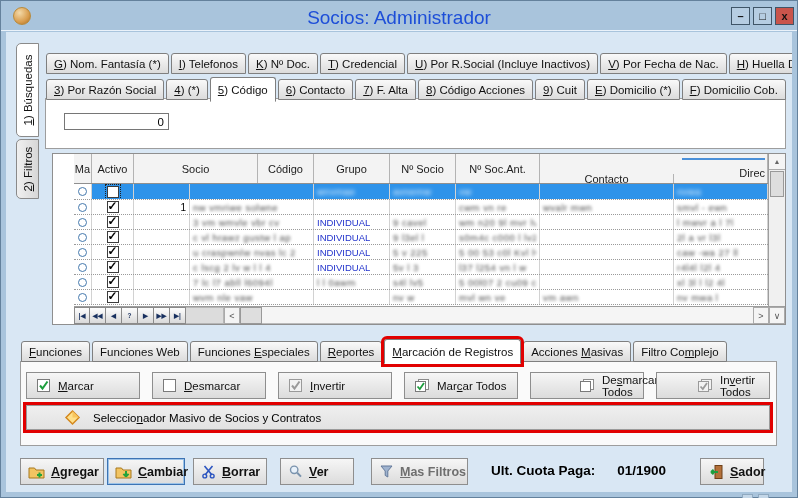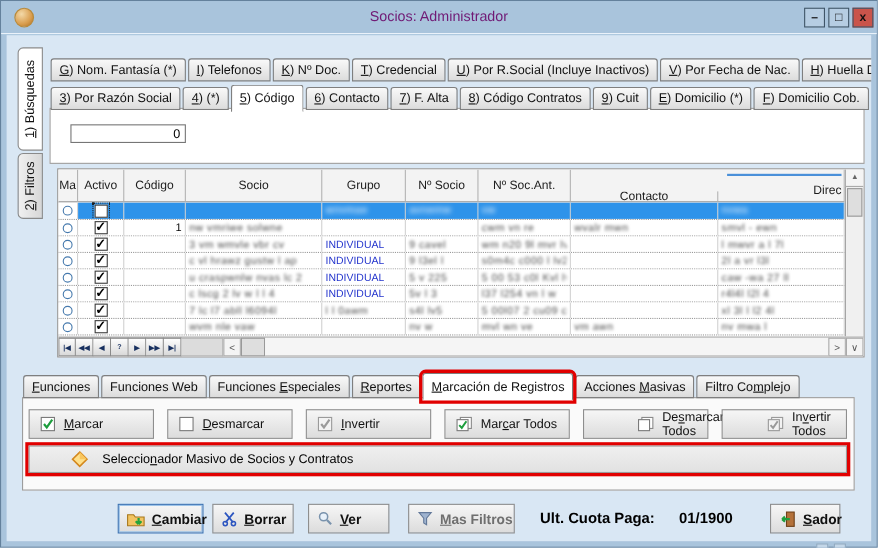--- a/index.html
+++ b/index.html
@@ -1,21 +1,21 @@
 <!DOCTYPE html>
 <html><head>
 <meta charset="utf-8">
 <style>
   html,body{margin:0;padding:0;background:#fff;font-family:"Liberation Sans",sans-serif;}
   *{box-sizing:border-box;}
   .window{position:relative;width:798px;height:498px;border:1px solid #64819c;background:#a9c4dc;}
   .titlebar{position:absolute;top:0;left:0;right:0;height:30px;background:#a9c4dc;border-bottom:1px solid #eaf2fa;}
   .app-icon{position:absolute;left:12px;top:6px;width:18px;height:18px;border-radius:50%;
             background:radial-gradient(circle at 35% 30%,#f3d9a8,#d99d4e 60%,#a86a20);border:1px solid #b98a3a;}
-  .title{position:absolute;left:0;right:0;top:6px;text-align:center;font-size:13px;color:#701a75;}
+  .title{position:absolute;left:0;right:0;top:6px;text-align:center;font-size:19px;color:#1d4ed8;}
   .winbtns{position:absolute;right:3px;top:6px;display:flex;gap:3px;}
   .wbtn{width:19px;height:18px;border:1px solid #3f5568;background:#b6cde2;display:flex;align-items:center;justify-content:center;
         font-size:11px;font-weight:bold;color:#101010;cursor:default;}
   .wbtn.close{background:#c9544b;}
   .client{position:absolute;left:5px;right:5px;top:31px;bottom:5px;background:#d9e7f4;overflow:hidden;}
 
   
   .vtab{position:absolute;left:10px;width:23px;border:1px solid #8a8a8a;border-radius:5px 0 0 5px;
         background:linear-gradient(90deg,#f0f0f0,#d7d7d7);cursor:default;}
   .vtab.active{background:#fff;z-index:2;}
@@ -31,21 +31,21 @@
   .tab.active{background:#fff;height:25px;margin-bottom:-2px;border-bottom:1px solid #fff;z-index:4;}
   .tab.annotated{outline:3px solid #e10000;outline-offset:0;z-index:5;}
   .k{text-decoration:underline;}
 
   .panel{position:absolute;background:#fff;border:1px solid #9d9d9d;}
   .code-input{position:absolute;left:18px;top:14px;width:105px;height:17px;border:1px solid #767676;
        font-size:11.5px;text-align:right;padding:0 4px;font-family:"Liberation Sans",sans-serif;}
 
   
   .grid{position:absolute;left:46px;top:121px;width:734px;height:172px;background:#fff;border:1px solid #8f8f8f;
-        display:flex;flex-direction:column;overflow:hidden;}
+        display:flex;flex-direction:column;overflow:hidden;padding-left:21px;}
   .grid-upper{flex:1;display:flex;overflow:hidden;}
   .grid-cols{flex:1;display:flex;flex-direction:column;overflow:hidden;}
   .ghead{display:flex;height:30px;background:#f3f3f3;border-bottom:1px solid #8f8f8f;flex:none;}
   .gh{display:flex;align-items:center;justify-content:center;font-size:11px;color:#1c1c1c;
       border-right:1px solid #b3b3b3;overflow:hidden;position:relative;flex:none;}
   .gh.last{flex:1;align-items:flex-end;justify-content:flex-end;padding:0 2px 4px 0;}
   .sortline{position:absolute;top:4px;left:8px;right:2px;height:2px;background:#4a90d9;}
   .grow{display:flex;height:15px;flex:none;border-bottom:1px dotted #9a9a9a;background:#fff;}
   .grow.sel{height:16px;}
   .gc{flex:none;display:flex;align-items:center;overflow:hidden;border-right:1px solid #d2d2d2;padding:0 3px;}
@@ -157,21 +157,21 @@
         <div class="tab">
           <span class="k">6</span>
           <span>) Contacto</span>
         </div>
         <div class="tab">
           <span class="k">7</span>
           <span>) F. Alta</span>
         </div>
         <div class="tab">
           <span class="k">8</span>
-          <span>) Código Contratos</span>
+          <span>) Código Acciones</span>
         </div>
         <div class="tab">
           <span class="k">9</span>
           <span>) Cuit</span>
         </div>
         <div class="tab">
           <span class="k">E</span>
           <span>) Domicilio (*)</span>
         </div>
         <div class="tab">
@@ -187,25 +187,25 @@
     <div class="grid">
       <div class="grid-upper">
         <div class="grid-cols">
           <div class="ghead" id="gridHead">
               <div class="gh" style="width: 18px;">
                 <span>Ma</span>
               </div>
               <div class="gh" style="width: 42px;">
                 <span>Activo</span>
               </div>
+              <div class="gh" style="width: 124px;">
+                <span>Socio</span>
+              </div>
               <div class="gh" style="width: 56px;">
                 <span>Código</span>
-              </div>
-              <div class="gh" style="width: 124px;">
-                <span>Socio</span>
               </div>
               <div class="gh" style="width: 76px;">
                 <span>Grupo</span>
               </div>
               <div class="gh" style="width: 66px;">
                 <span>Nº Socio</span>
               </div>
               <div class="gh" style="width: 84px;">
                 <span>Nº Soc.Ant.</span>
               </div>
@@ -538,20 +538,29 @@
                 <polygon points="8.5,2 15,8.5 8.5,15 2,8.5" fill="#ffe08a" stroke="#d4881e" stroke-width="1.5"></polygon>
                 <polygon points="8.5,2 15,8.5 8.5,8.5" fill="#f9c65e"></polygon>
               </svg>
             </span>
             <span><span>Seleccio</span><span class="k">n</span><span>ador Masivo de Socios y Contratos</span></span>
           </div>
         </div>
       </div>
 
     <div id="actionBar" style="position: absolute; inset: 0px; pointer-events: none;">
+        <div class="btn actbtn" style="left: 14px; top: 426px; width: 84px; position: absolute; pointer-events: auto;">
+          <span>
+            <svg width="17" height="16">
+              <path d="M1 4 h5.5 l1.5 2 H16 v8 H1 z" fill="#f2c462" stroke="#a8781c"></path>
+              <path d="M11.5 8.5 v5 M9 11 h5" stroke="#23a33c" stroke-width="2" fill="none"></path>
+            </svg>
+          </span>
+          <span class="lbl"><span class="k">A</span><span>gregar</span></span>
+        </div>
         <div class="btn actbtn focused" style="left: 101px; top: 426px; width: 78px; position: absolute; pointer-events: auto;">
           <span>
             <svg width="17" height="16">
               <path d="M1 4 h5.5 l1.5 2 H16 v8 H1 z" fill="#f2c462" stroke="#a8781c"></path>
               <path d="M11 7 v5.5 M11 12.5 l-2.6 -2.6 M11 12.5 l2.6 -2.6" stroke="#23a33c" stroke-width="2" fill="none"></path>
             </svg>
           </span>
           <span class="lbl"><span class="k">C</span><span>ambiar</span></span>
         </div>
         <div class="btn actbtn" style="left: 274px; top: 426px; width: 74px; position: absolute; pointer-events: auto;">

